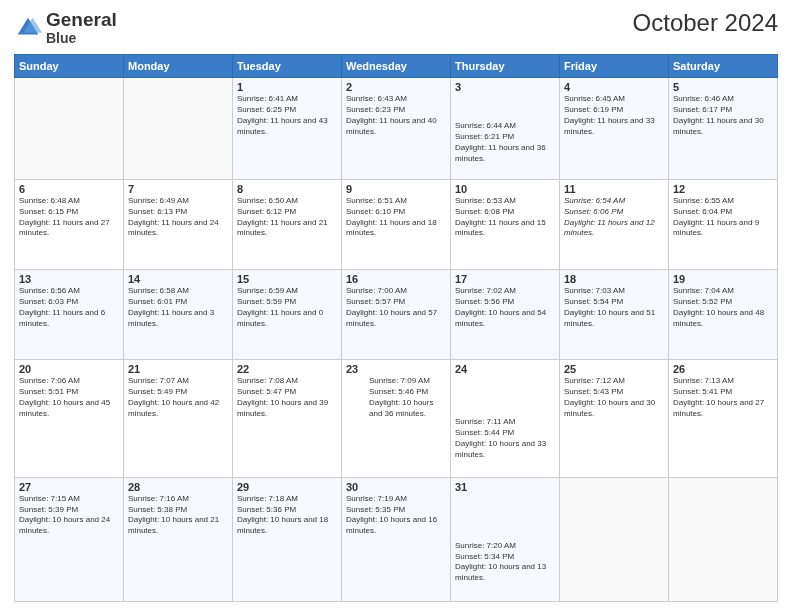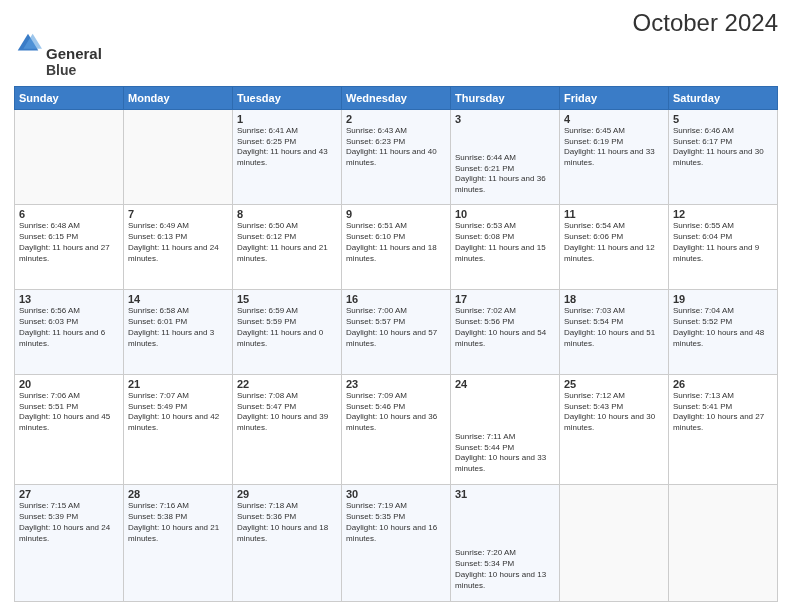--- a/index.html
+++ b/index.html
@@ -27,24 +27,23 @@
       display: flex;
       align-items: center;
       gap: 4px;
     }
     .logo-text {
       display: flex;
       flex-direction: column;
       line-height: 1.1;
     }
     .logo-general {
-      font-size: 15px;
+      font-size: 19px;
       font-weight: bold;
       color: #333;
-      margin-top: 36px;
     }
     .logo-blue {
       font-size: 14px;
       font-weight: bold;
       color: #404040;
     }
     .logo-icon {
       width: 28px;
       height: 28px;
     }
@@ -204,21 +203,21 @@
 Daylight: 11 hours and 18 minutes.</div>
           </td>
           <td>
             <div class="day-number">10</div>
             <div class="cell-text" style="white-space: pre-line;">Sunrise: 6:53 AM
 Sunset: 6:08 PM
 Daylight: 11 hours and 15 minutes.</div>
           </td>
           <td>
             <div class="day-number">11</div>
-            <div class="cell-text" style="white-space: pre-line;">Sunrise: 6:54 AM
+            <div class="cell-text" style="white-space: pre-line; font-style: italic;">Sunrise: 6:54 AM
 Sunset: 6:06 PM
 Daylight: 11 hours and 12 minutes.</div>
           </td>
           <td>
             <div class="day-number">12</div>
             <div class="cell-text" style="white-space: pre-line;">Sunrise: 6:55 AM
 Sunset: 6:04 PM
 Daylight: 11 hours and 9 minutes.</div>
           </td>
         </tr>
@@ -280,21 +279,21 @@
 Daylight: 10 hours and 42 minutes.</div>
           </td>
           <td>
             <div class="day-number">22</div>
             <div class="cell-text" style="white-space: pre-line;">Sunrise: 7:08 AM
 Sunset: 5:47 PM
 Daylight: 10 hours and 39 minutes.</div>
           </td>
           <td>
             <div class="day-number">23</div>
-            <div class="cell-text" style="white-space: pre-line;">Sunrise: 7:09 AM
+            <div class="cell-text" style="white-space: pre-line; margin-left: 23px;">Sunrise: 7:09 AM
 Sunset: 5:46 PM
 Daylight: 10 hours and 36 minutes.</div>
           </td>
           <td>
             <div class="day-number">24</div>
             <div class="cell-text" style="white-space: pre-line; margin-top: 42px;">Sunrise: 7:11 AM
 Sunset: 5:44 PM
 Daylight: 10 hours and 33 minutes.</div>
           </td>
           <td>

